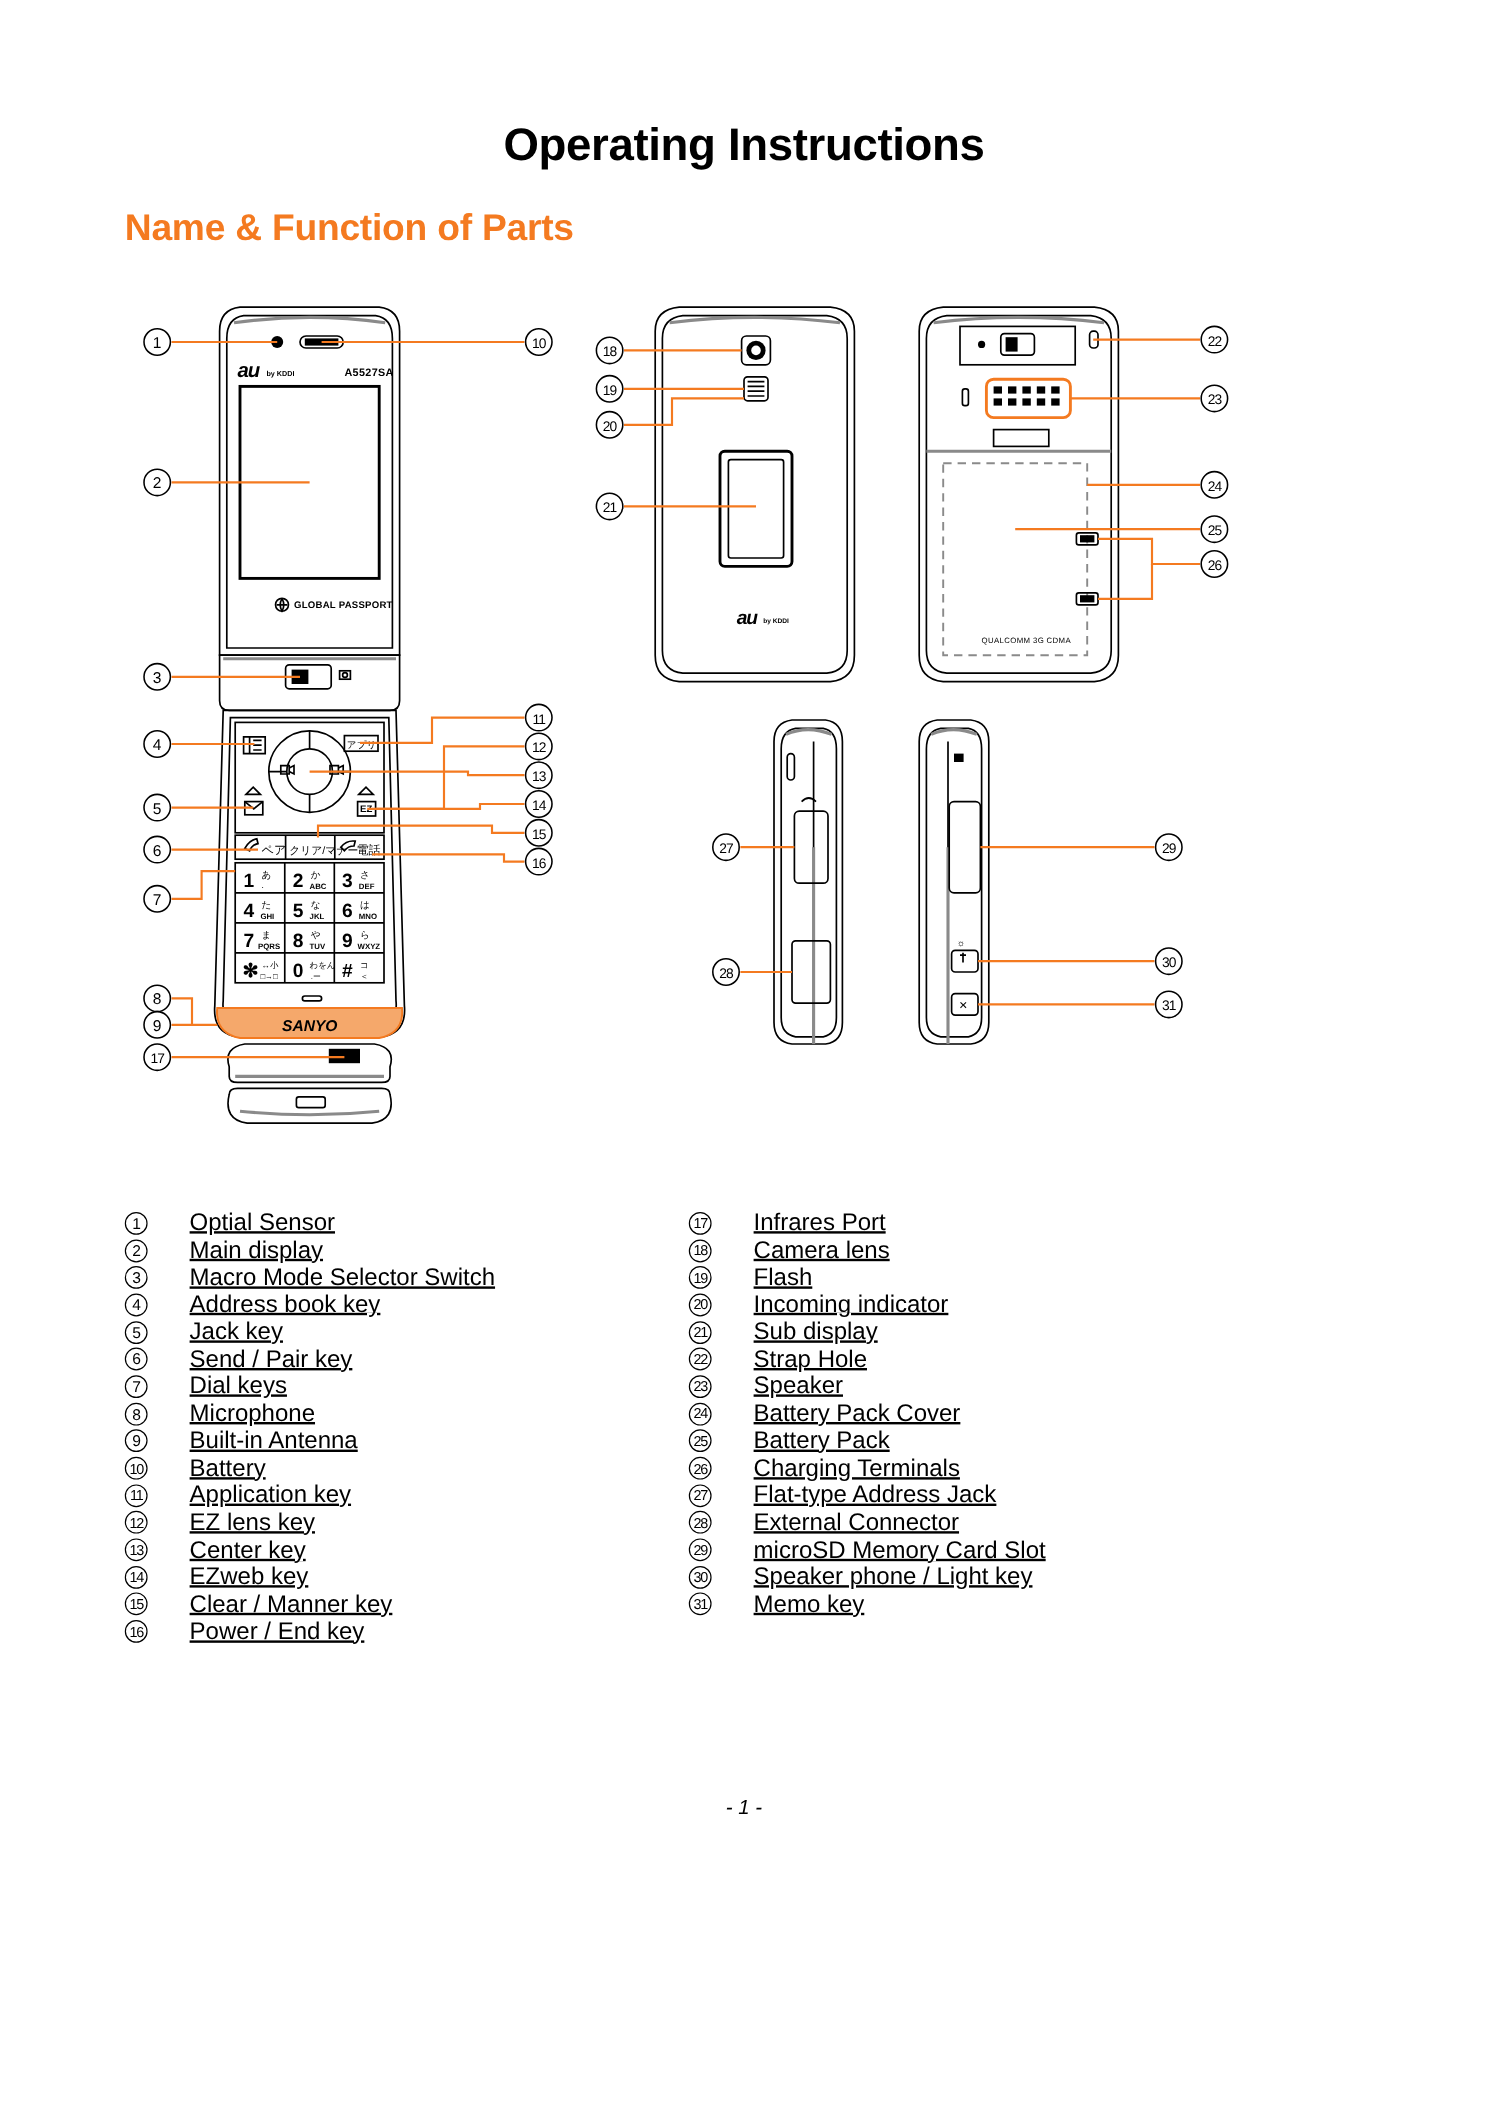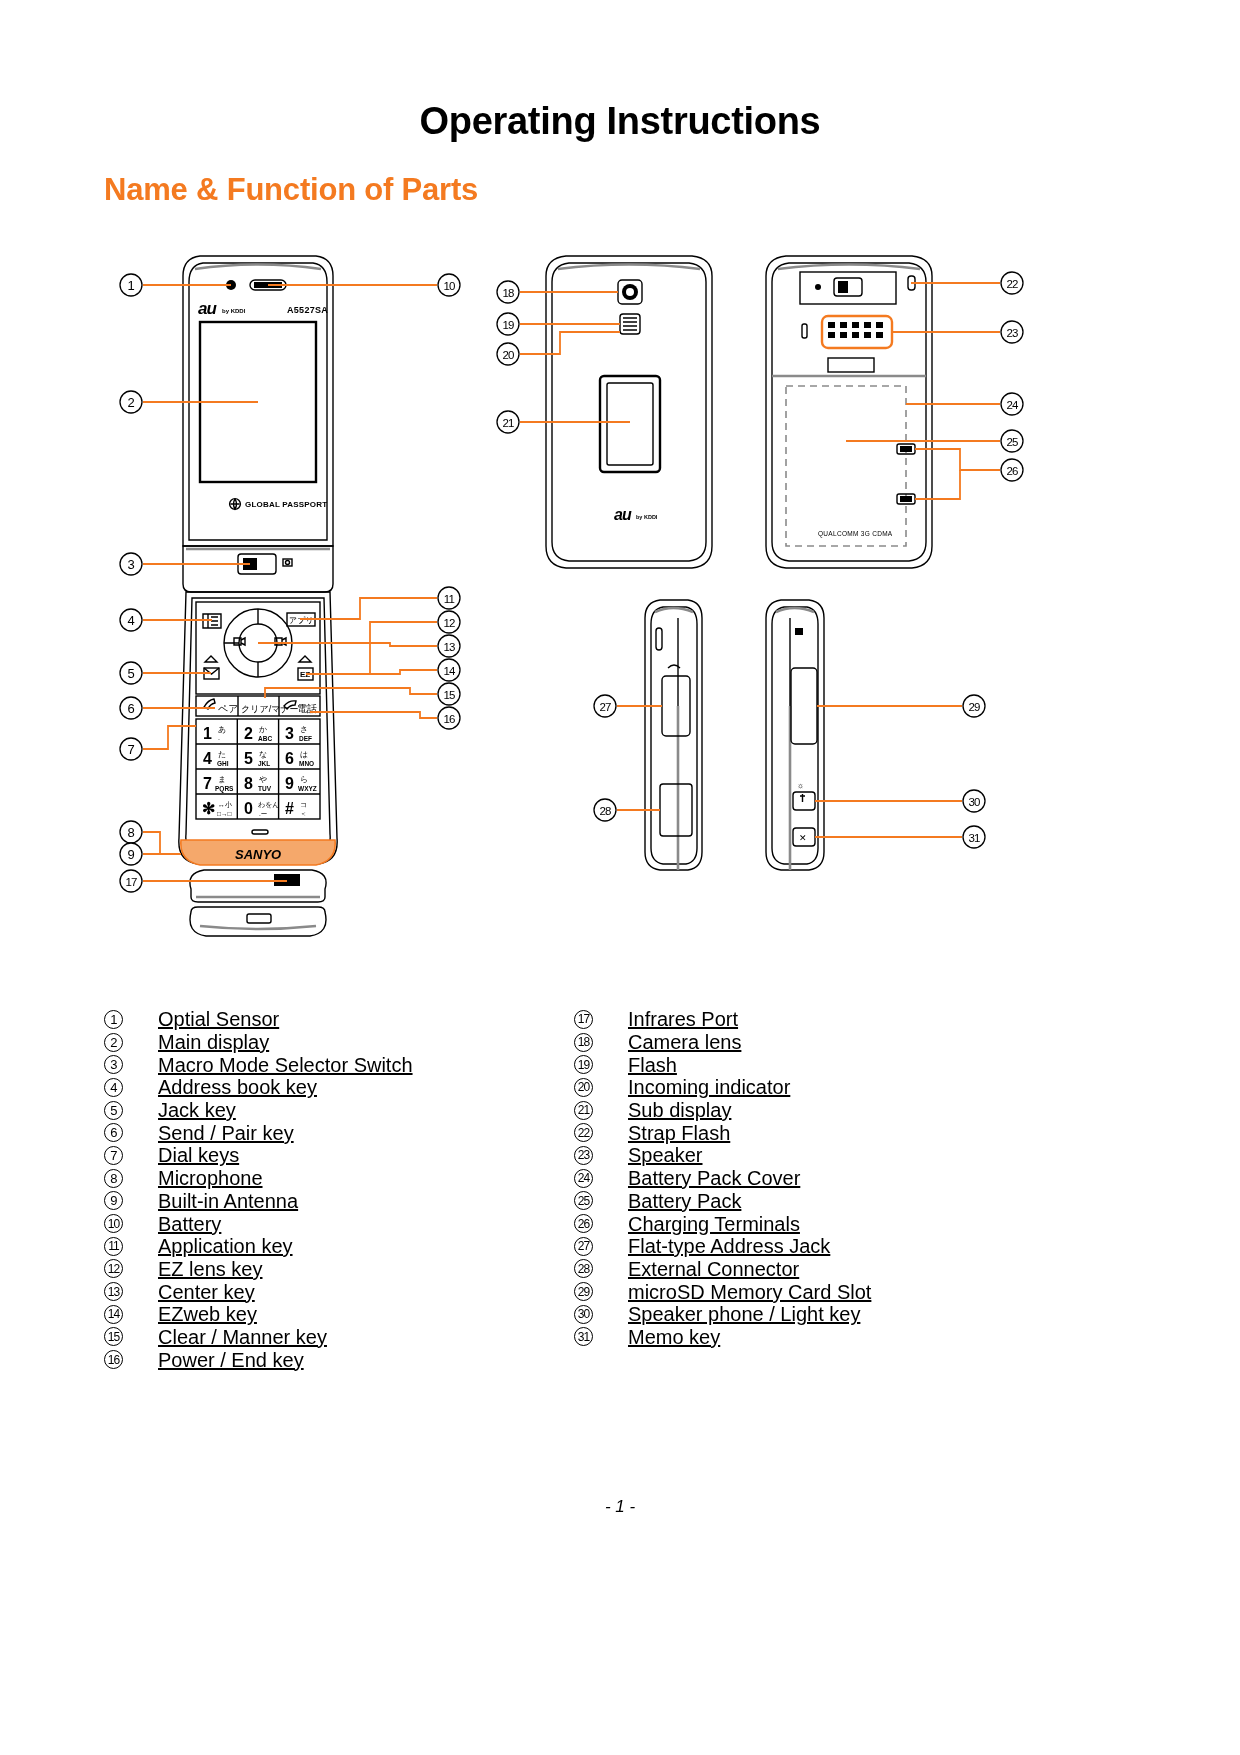--- a/index.html
+++ b/index.html
@@ -531,21 +531,21 @@
         <div class="legend-row">
           <div class="legend-num"><span class="circ two">20</span></div>
           <div class="legend-label">Incoming indicator</div>
         </div>
         <div class="legend-row">
           <div class="legend-num"><span class="circ two">21</span></div>
           <div class="legend-label">Sub display</div>
         </div>
         <div class="legend-row">
           <div class="legend-num"><span class="circ two">22</span></div>
-          <div class="legend-label">Strap Flash</div>
+          <div class="legend-label">Strap Hole</div>
         </div>
         <div class="legend-row">
           <div class="legend-num"><span class="circ two">23</span></div>
           <div class="legend-label">Speaker</div>
         </div>
         <div class="legend-row">
           <div class="legend-num"><span class="circ two">24</span></div>
           <div class="legend-label">Battery Pack Cover</div>
         </div>
         <div class="legend-row">

